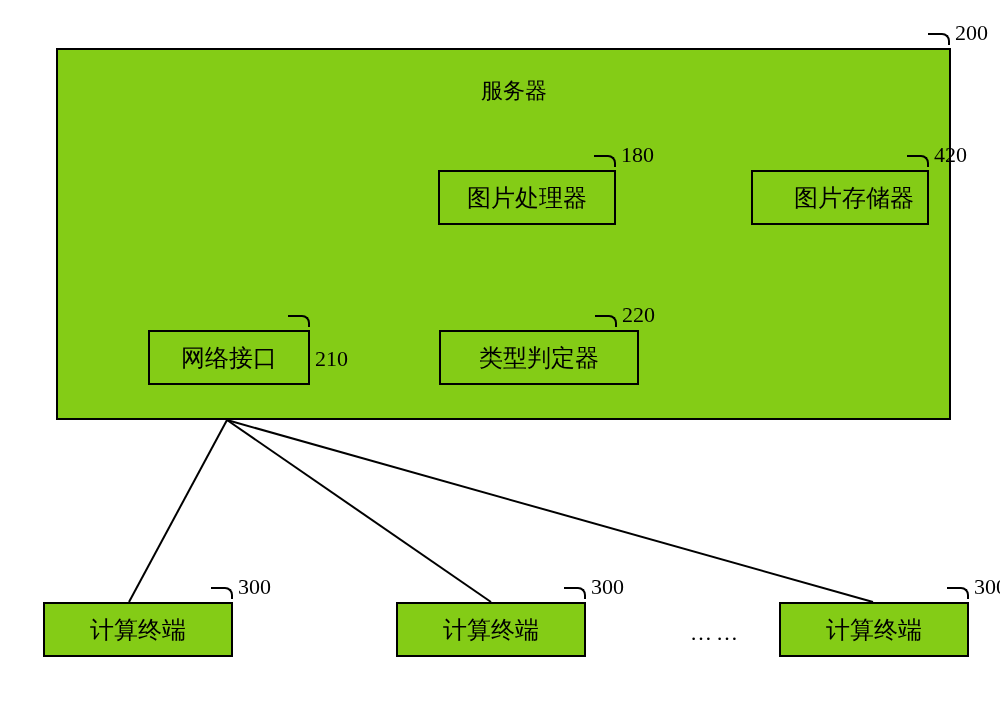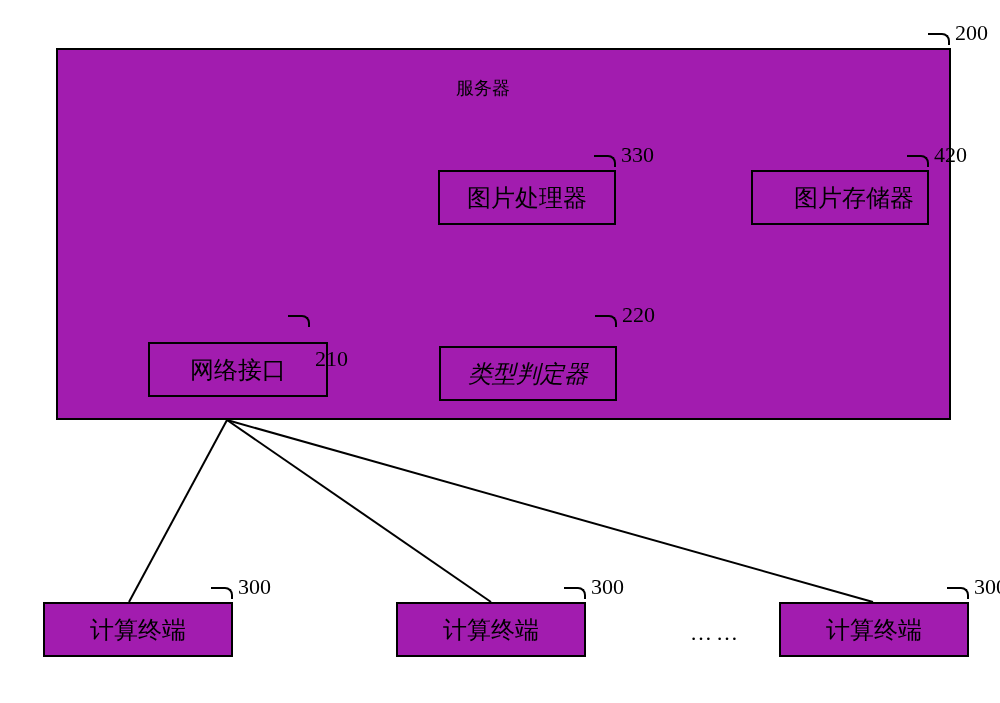--- a/index.html
+++ b/index.html
@@ -1,18 +1,18 @@
 <!DOCTYPE html>
 <html><head>
   <meta charset="utf-8">
   <style>
     * { box-sizing: border-box; margin: 0; padding: 0; }
     html, body { width: 1000px; height: 703px; background: #fff; font-family: "SimSun", "Songti SC", serif; }
     .canvas { position: relative; width: 1000px; height: 703px; }
-    .box { position: absolute; border: 2px solid #000; background: #a21caf; display: flex; align-items: center; justify-content: center; font-size: 24px; }
+    .box { position: absolute; border: 2px solid #000; background: #84cc16; display: flex; align-items: center; justify-content: center; font-size: 24px; }
     .label { position: absolute; font-size: 22px; }
     .lead-notch { position: absolute; border: 2px solid #000; border-left: none; border-bottom: none; width: 22px; height: 12px; border-top-right-radius: 8px; }
     svg.lines { position: absolute; top: 0; left: 0; width: 1000px; height: 703px; }
     .ellipsis { position: absolute; font-size: 22px; letter-spacing: 4px; }
   </style>
 </head>
 <body>
 
 <div class="canvas">
 
@@ -26,43 +26,43 @@
 
     <polyline points="228,330 228,198 438,198" fill="none" stroke="#000" stroke-width="2"></polyline>
 
     <line x1="227" y1="420" x2="129" y2="602" stroke="#000" stroke-width="2"></line>
     <line x1="227" y1="420" x2="491" y2="602" stroke="#000" stroke-width="2"></line>
     <line x1="227" y1="420" x2="873" y2="602" stroke="#000" stroke-width="2"></line>
   </svg>
 
   <div class="box" style="left:56px; top:48px; width:895px; height:372px; display:block;">
   </div>
-  <div class="label" style="left:456px; top:76px; font-size:18px;">服务器</div>
+  <div class="label" style="left:481px; top:76px; font-size:22px;">服务器</div>
   <div class="lead-notch" style="left:928px; top:33px;"></div>
   <div class="label" style="left:955px; top:20px;font-family:Liberation Serif, serif;">200</div>
 
   <div class="box" style="left:438px; top:170px; width:178px; height:55px;">
     <span>图片处理器</span>
   </div>
   <div class="lead-notch" style="left:594px; top:155px;"></div>
-  <div class="label" style="left:621px; top:142px;">330</div>
+  <div class="label" style="left:621px; top:142px;">180</div>
 
   <div class="box" style="left:751px; top:170px; width:178px; height:55px;padding-left:28px;">
     <span>图片存储器</span>
   </div>
   <div class="lead-notch" style="left:907px; top:155px;"></div>
   <div class="label" style="left:934px; top:142px;">420</div>
 
-  <div class="box" style="left:148px; top:342px; width:180px; height:55px;">
+  <div class="box" style="left:148px; top:330px; width:162px; height:55px;">
     <span>网络接口</span>
   </div>
   <div class="lead-notch" style="left:288px; top:315px;"></div>
   <div class="label" style="left:315px; top:302px;margin-top:44px;">210</div>
 
-  <div class="box" style="left:439px; top:346px; width:178px; height:55px;font-style:italic;">
+  <div class="box" style="left:439px; top:330px; width:200px; height:55px;">
     <span>类型判定器</span>
   </div>
   <div class="lead-notch" style="left:595px; top:315px;"></div>
   <div class="label" style="left:622px; top:302px;text-align:right;">220</div>
 
   <div class="box" style="left:43px; top:602px; width:190px; height:55px;">
     <span>计算终端</span>
   </div>
   <div class="lead-notch" style="left:211px; top:587px;"></div>
   <div class="label" style="left:238px; top:574px;">300</div>

